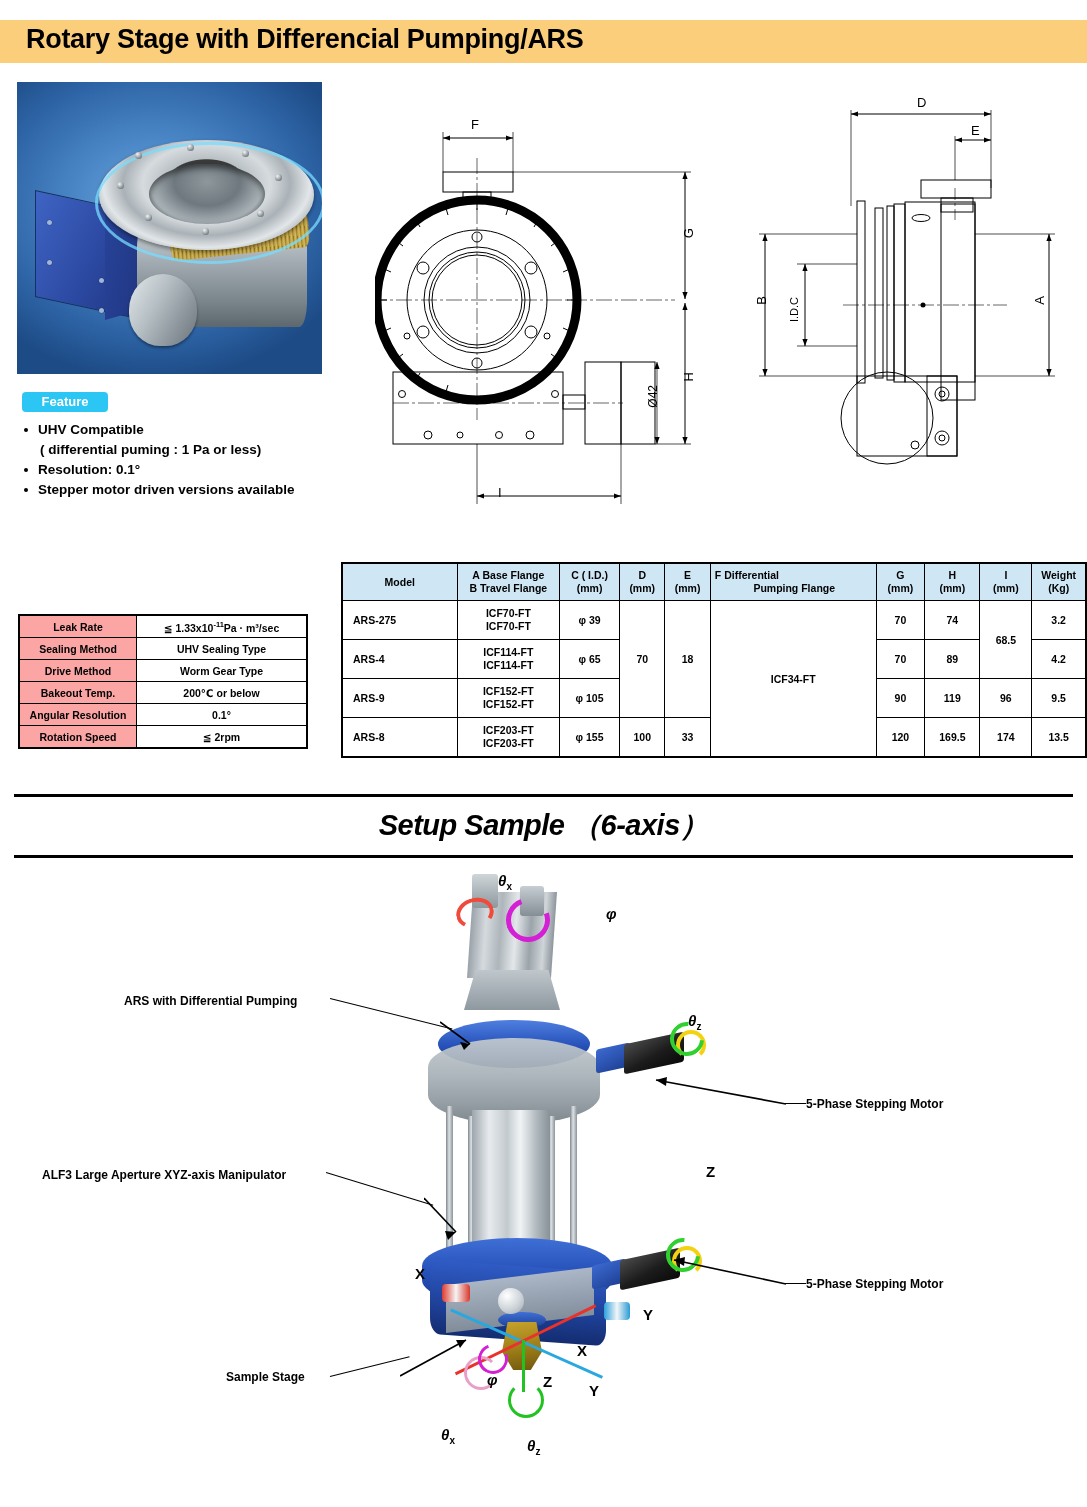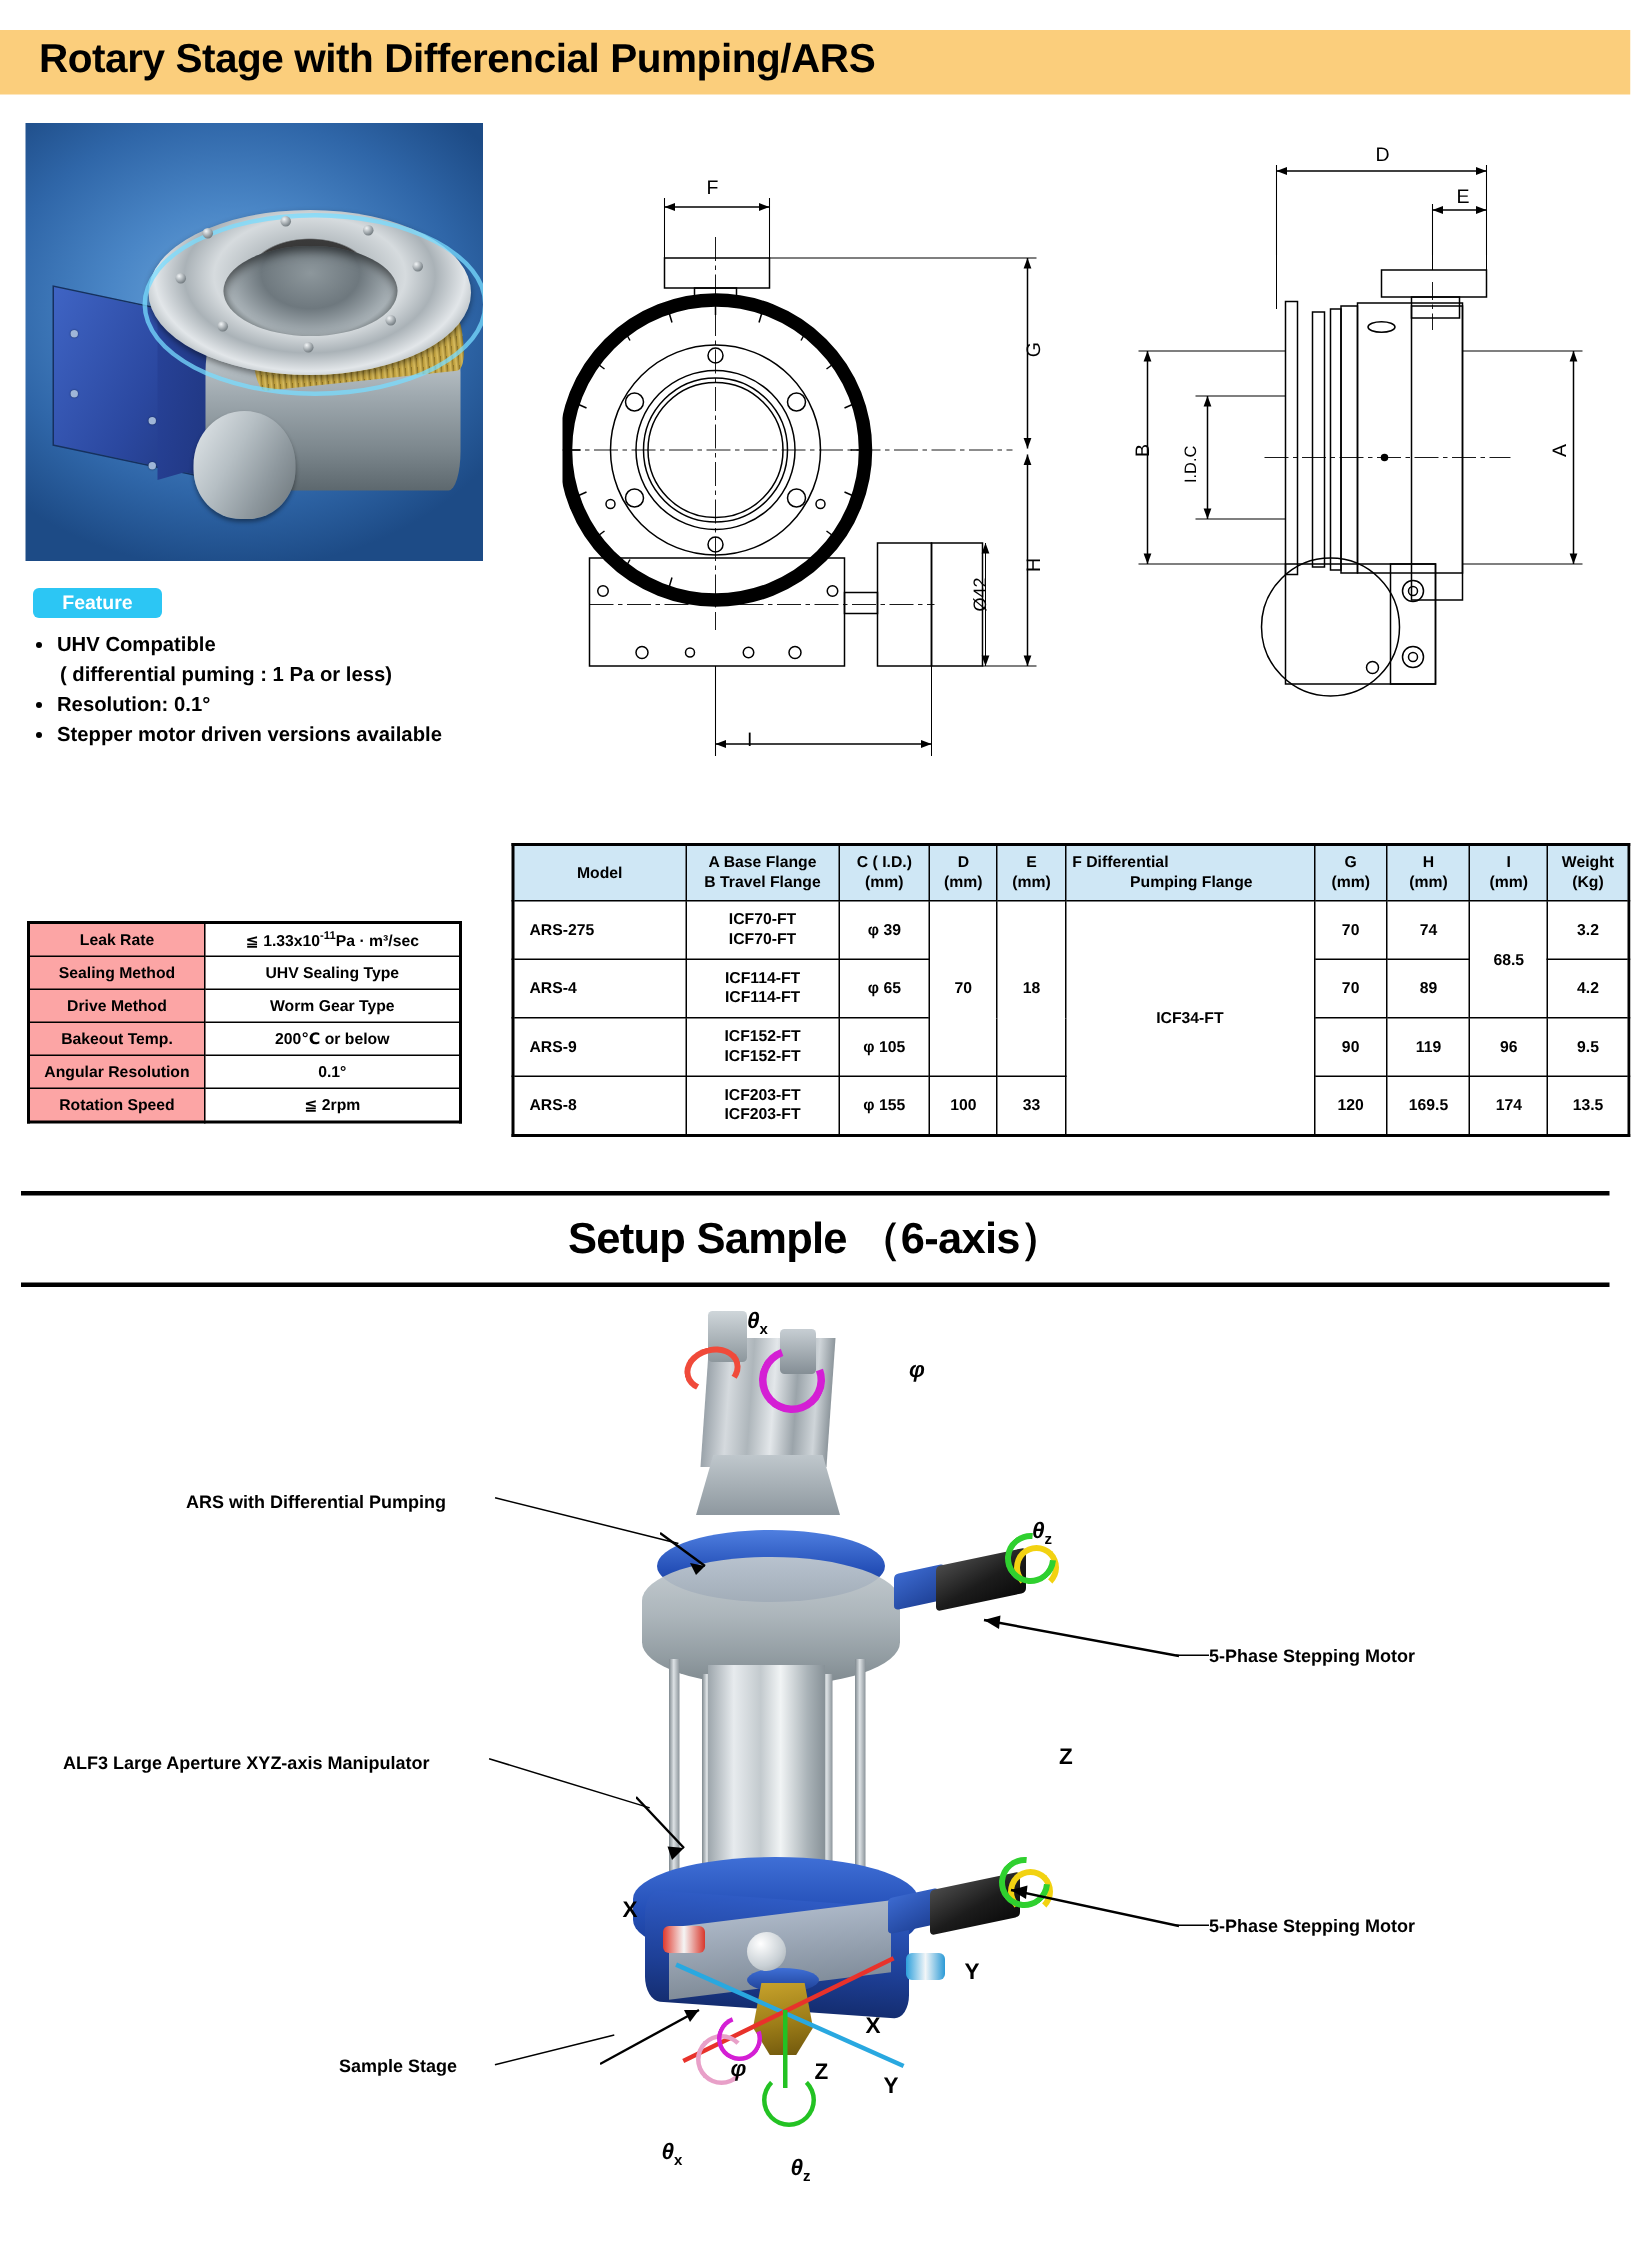--- a/index.html
+++ b/index.html
@@ -141,21 +141,21 @@
   #model-table tbody td{height:36px;background:#fff;}
   #model-table td.mdl{text-align:left;padding-left:10px;}
   #model-table .fl{line-height:13px;}
   #model-table th.f-head{text-align:left;padding-left:4px;}
 
   
   #setup-divider-top{left:14px;top:794px;width:1059px;height:3px;background:#000;}
   #setup-divider-bot{left:14px;top:855px;width:1059px;height:3px;background:#000;}
   #setup-title{
     left:14px;top:806px;width:1059px;text-align:center;
-    font-size:29px;font-weight:bold;letter-spacing:-0.5px;
+    font-size:29px;font-weight:bold;letter-spacing:-0.5px;font-style:italic;
   }
 
   
   #assembly{left:380px;top:870px;width:360px;height:600px;}
   .as{position:absolute;}
 
   
   .as-rods{
     left:90px;top:22px;width:84px;height:86px;
     background:linear-gradient(90deg,#9aa3aa 0%,#d5dade 18%,#aeb6bb 36%,

